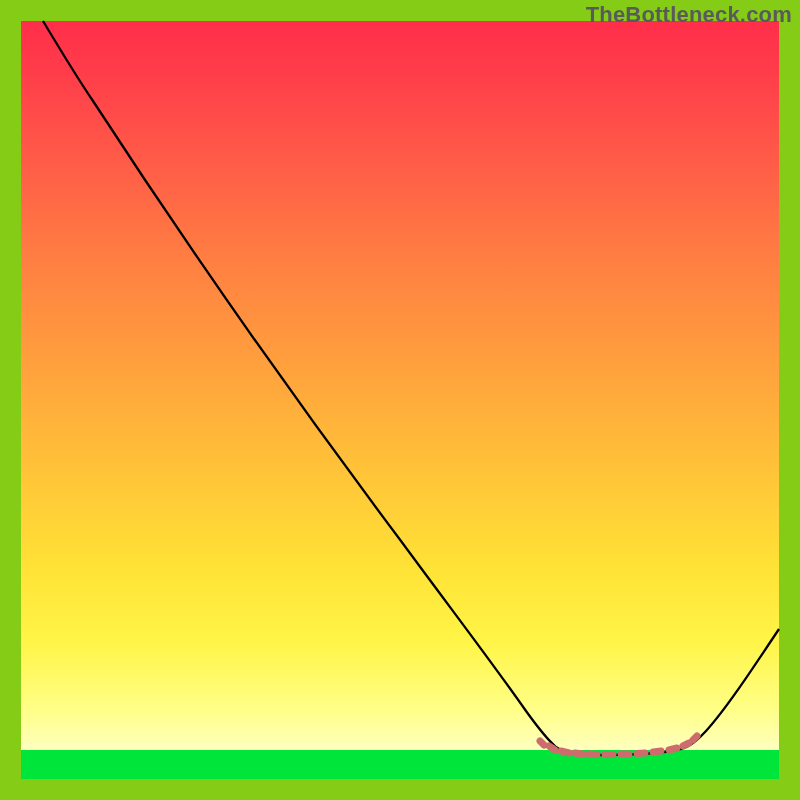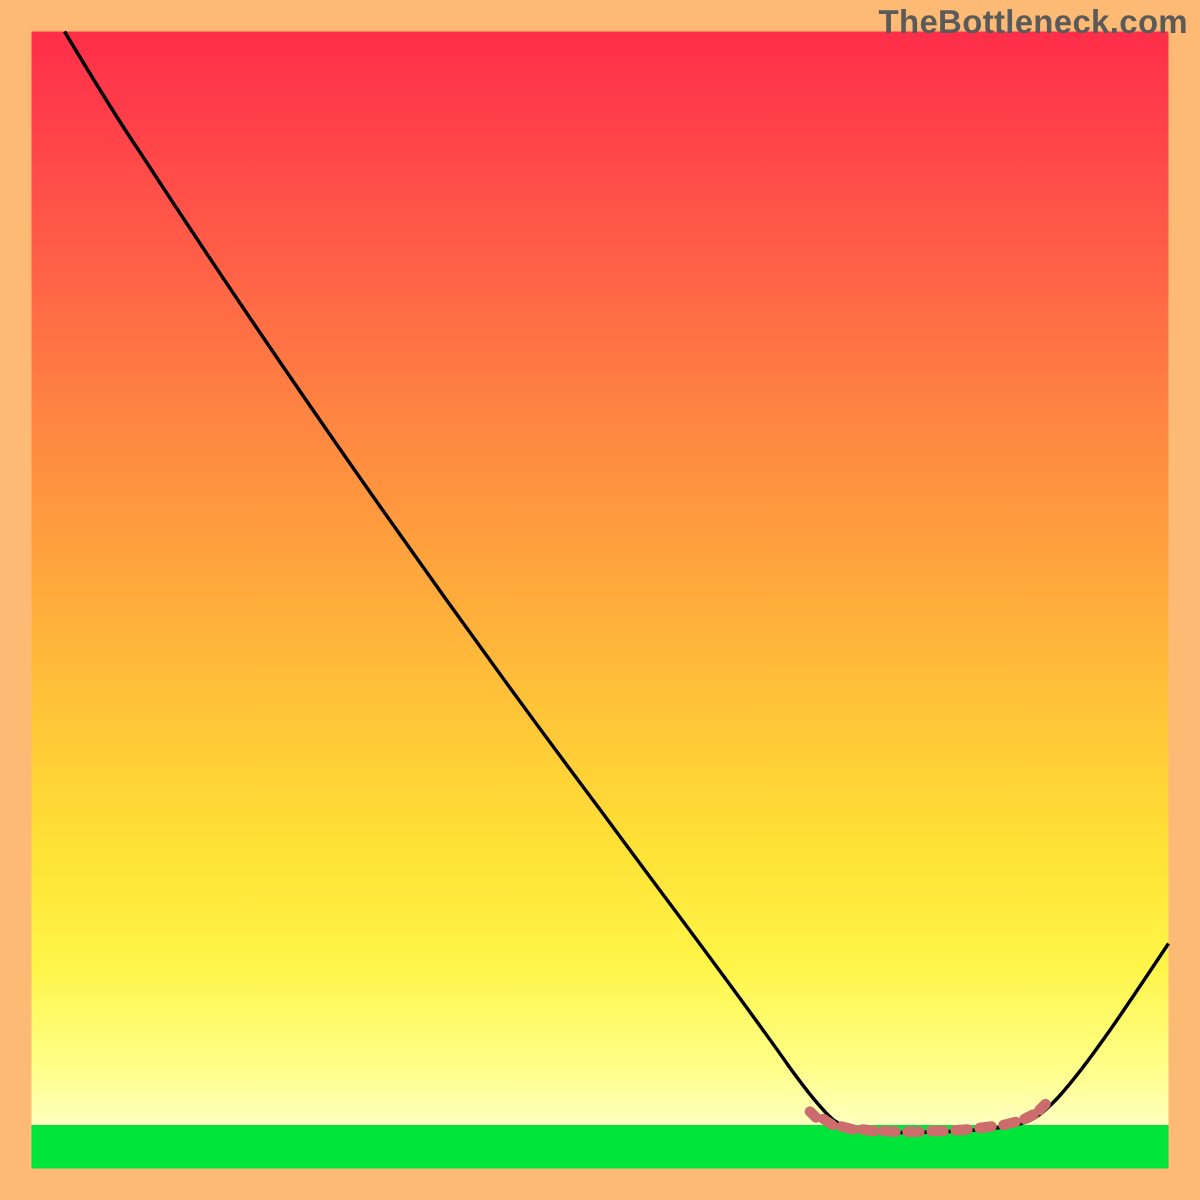--- a/index.html
+++ b/index.html
@@ -8,21 +8,21 @@
     width: 800px;
     height: 800px;
     background: #000000;
     overflow: hidden;
     font-family: Arial, Helvetica, sans-serif;
   }
   .stage {
     position: relative;
     width: 800px;
     height: 800px;
-    background: #fdba74;
+    background: #84cc16;
   }
   .plot {
     position: absolute;
     left: 21px;
     top: 21px;
     width: 758px;
     height: 758px;
     
     background: linear-gradient(
       to bottom,

